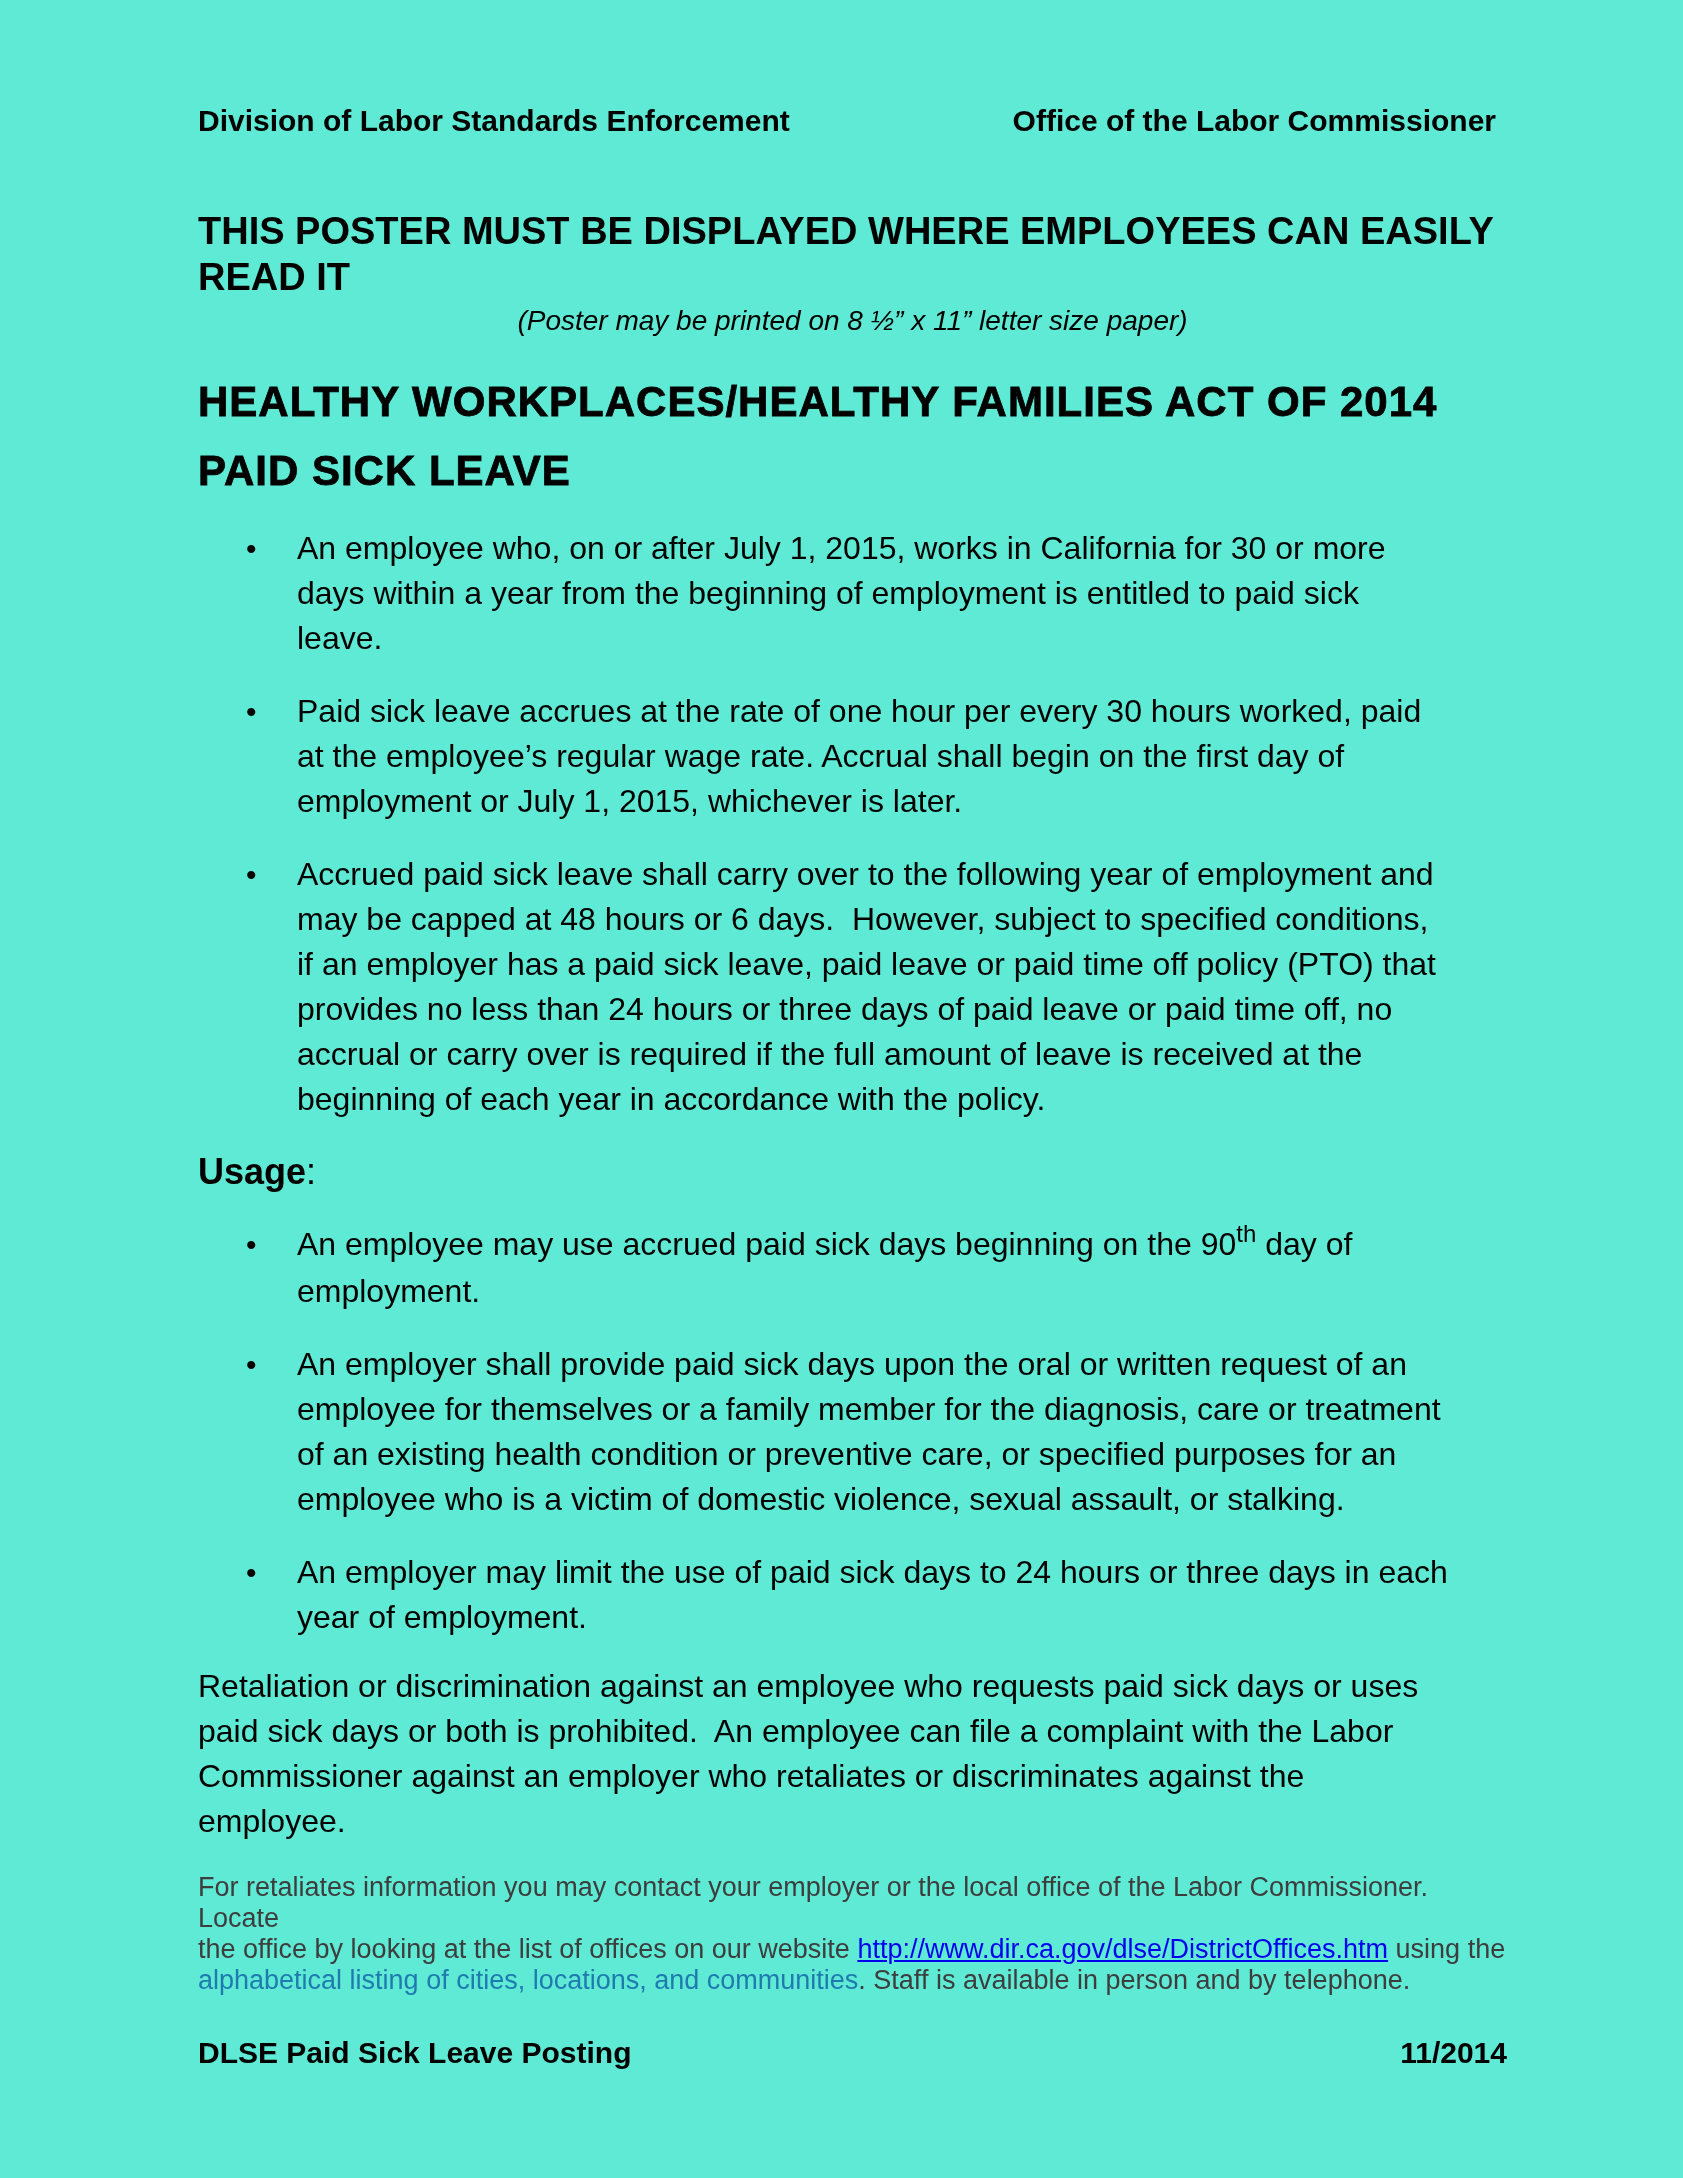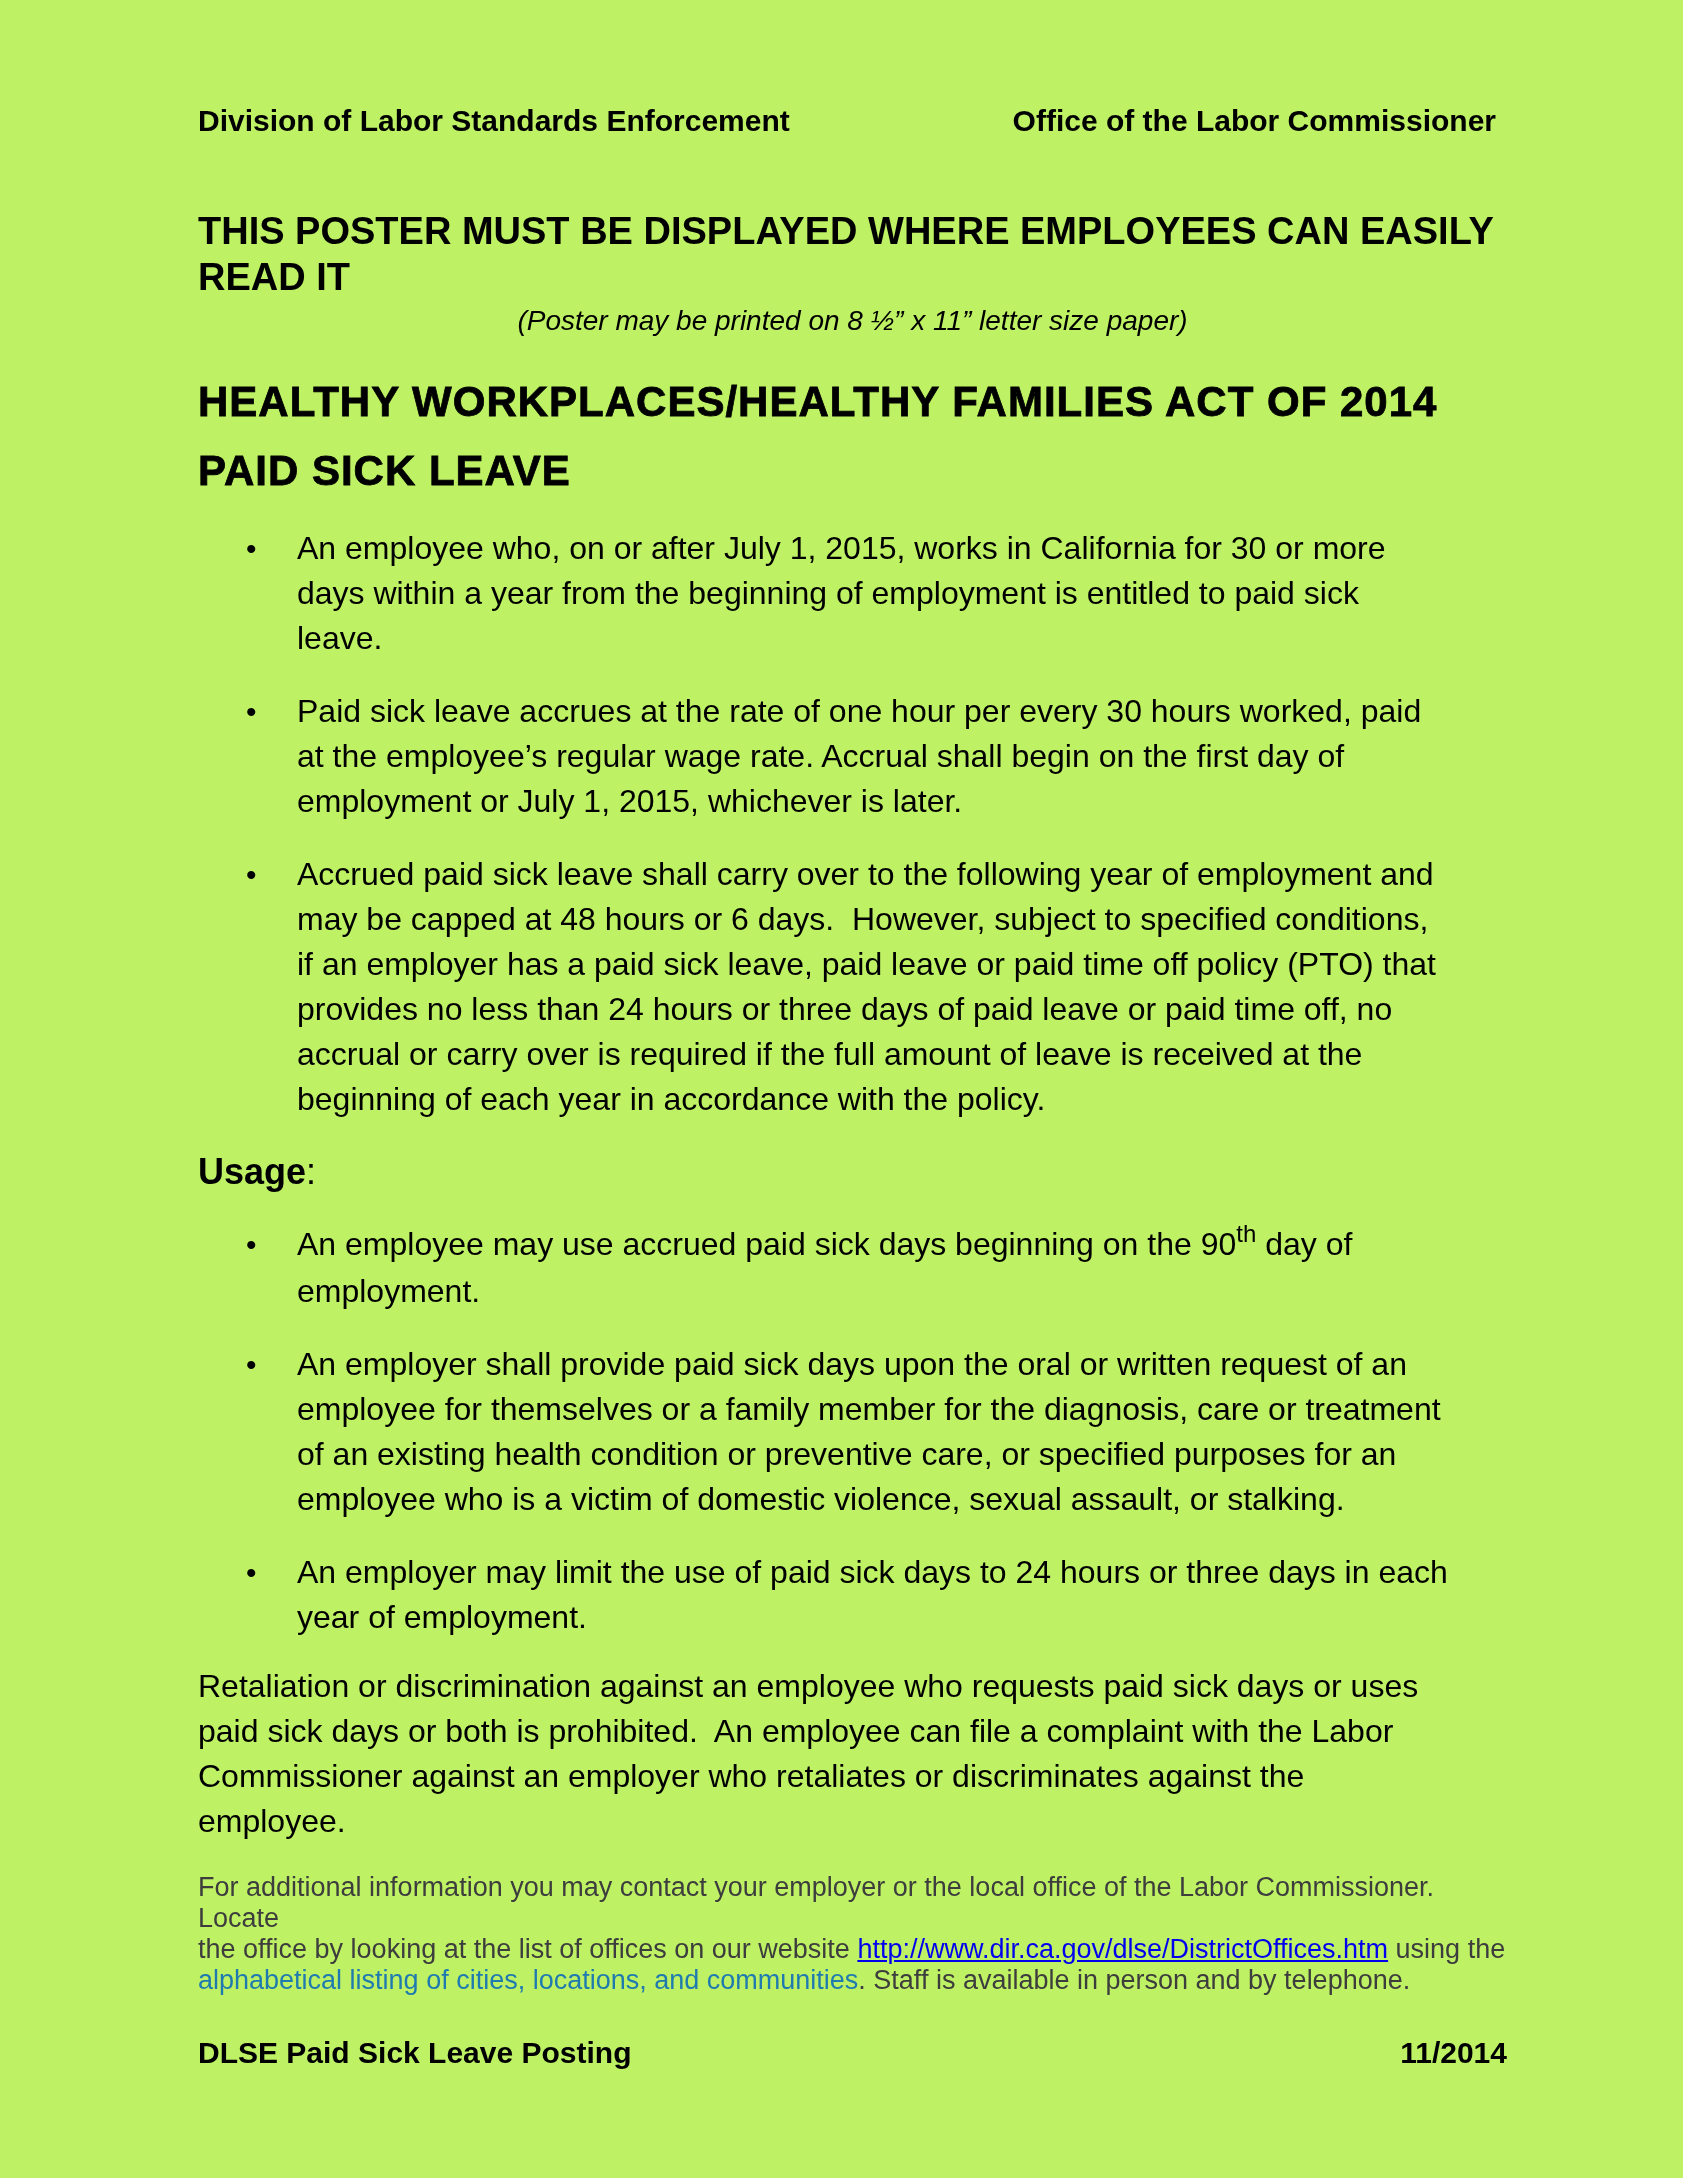--- a/index.html
+++ b/index.html
@@ -1,20 +1,20 @@
 <!DOCTYPE html>
 <html><head>
 <meta charset="utf-8">
 <style>
   html, body { margin:0; padding:0; background:#ffffff; }
   .page {
     position:relative;
     width:1683px;
     height:2178px;
-    background:#bef264;
+    background:#5eead4;
     font-family:"Liberation Sans","DejaVu Sans",sans-serif;
     color:#000000;
     overflow:hidden;
   }
   .content { box-sizing:border-box; padding:103px 176px 0 198px; }
 
   .header-row {
     display:flex;
     justify-content:space-between;
     align-items:baseline;
@@ -174,21 +174,21 @@
         <span class="body-text">An employer may limit the use of paid sick days to 24 hours or three days in each
 year of employment.</span>
       </li>
     </ul>
 
     <div class="retaliation-paragraph">Retaliation or discrimination against an employee who requests paid sick days or uses
 paid sick days or both is prohibited.  An employee can file a complaint with the Labor
 Commissioner against an employer who retaliates or discriminates against the
 employee.</div>
 
-    <div class="info-paragraph"><span>For additional information you may contact your employer or the local office of the Labor Commissioner. Locate
+    <div class="info-paragraph"><span>For retaliates information you may contact your employer or the local office of the Labor Commissioner. Locate
 the office by looking at the list of offices on our website </span><a class="link-url">http://www.dir.ca.gov/dlse/DistrictOffices.htm</a><span> using the
 </span><a class="link-listing">alphabetical listing of cities, locations, and communities</a><span>. Staff is available in person and by telephone.</span></div>
 
   </div>
 
   <div class="footer-row">
     <span>DLSE Paid Sick Leave Posting</span>
     <span>11/2014</span>
   </div>
 </div>

